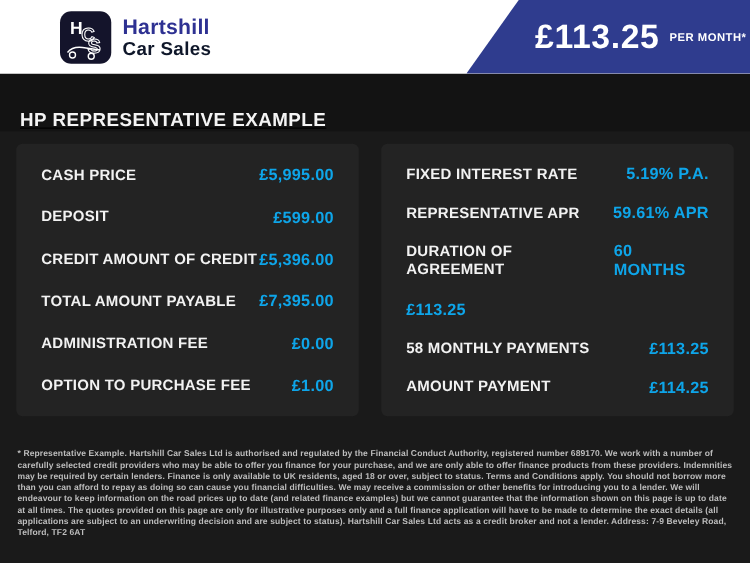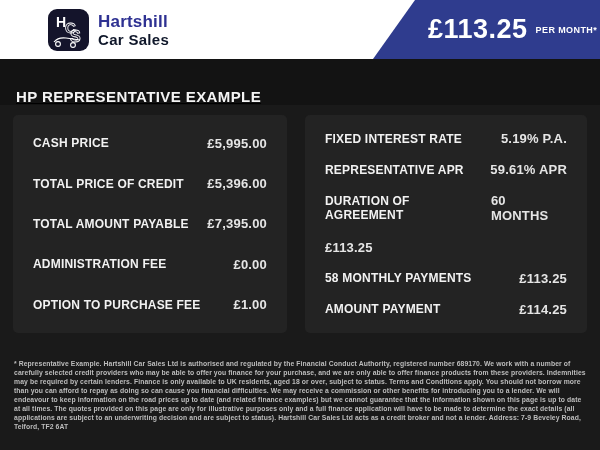--- a/index.html
+++ b/index.html
@@ -43,21 +43,21 @@
   }
   .panel{
     background:#232323;border-radius:5px;height:218px;
     display:flex;flex-direction:column;justify-content:space-around;
     padding:8px 20px;box-sizing:border-box;
   }
   .panel-left{width:274px;}
   .panel-right{width:282px;}
   .row{display:flex;justify-content:space-between;align-items:center;}
   .lbl{color:#f2f2f2;font-size:12px;font-weight:bold;letter-spacing:.2px;}
-  .val{color:#e5e5e5;font-size:13px;font-weight:bold;letter-spacing:.2px;}
+  .val{color:#0ea5e9;font-size:13px;font-weight:bold;letter-spacing:.2px;}
   
   .footer{
     margin:26px 14px 0 14px;
     color:#bdbdbd;font-size:6.8px;line-height:9px;font-weight:bold;
     letter-spacing:.1px;
   }
 </style>
 </head>
 <body>
 
@@ -88,21 +88,25 @@
   <span class="title-bar-text">HP REPRESENTATIVE EXAMPLE</span>
 </div>
 
 <div class="main">
   <div class="panel panel-left">
     <div class="row">
       <span class="lbl">CASH PRICE</span>
       <span class="val">£5,995.00</span>
     </div>
     <div class="row">
-      <span class="lbl">TOTAL PRICE OF CREDIT</span>
+      <span class="lbl">DEPOSIT</span>
+      <span class="val">£599.00</span>
+    </div>
+    <div class="row">
+      <span class="lbl">CREDIT AMOUNT OF CREDIT</span>
       <span class="val">£5,396.00</span>
     </div>
     <div class="row">
       <span class="lbl">TOTAL AMOUNT PAYABLE</span>
       <span class="val">£7,395.00</span>
     </div>
     <div class="row">
       <span class="lbl">ADMINISTRATION FEE</span>
       <span class="val">£0.00</span>
     </div>

